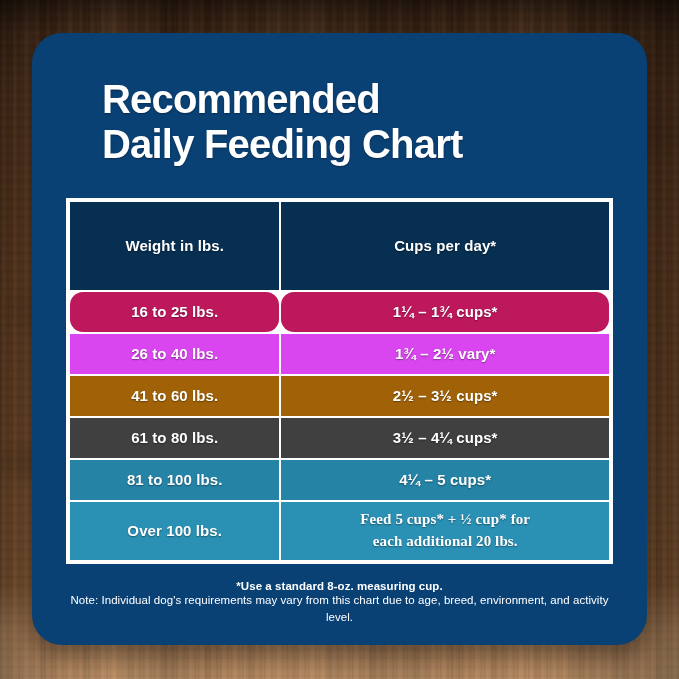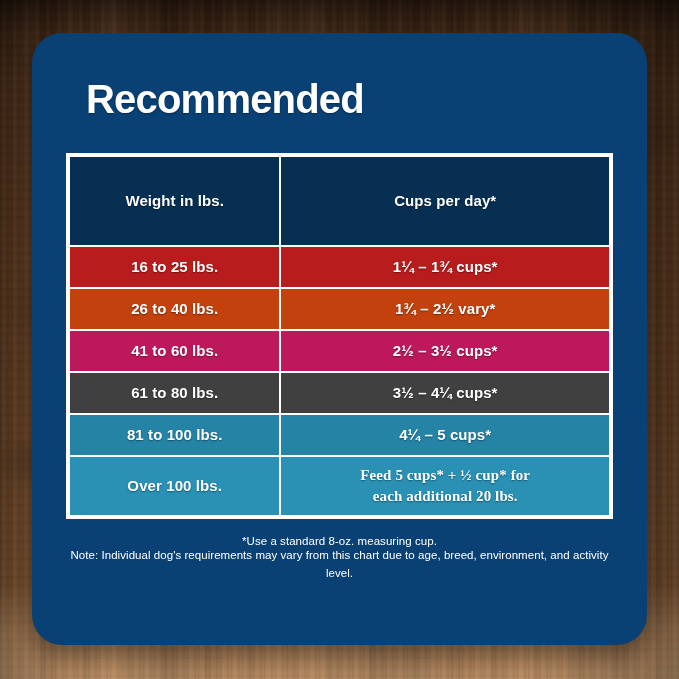--- a/index.html
+++ b/index.html
@@ -78,21 +78,21 @@
     height: 612px;
     background: #0a4175;
     border-radius: 30px;
     box-shadow: 0 10px 26px rgba(0,0,0,0.42);
     overflow: hidden;
     z-index: 2;
   }
 
   
   #chart-title {
-    margin: 44px 0 0 0;
+    margin: 44px 0 0 16px;
     padding: 0 54px;
     color: #ffffff;
     font-size: 40px;
     line-height: 1.12;
     font-weight: 700;
     letter-spacing: -0.8px;
     text-shadow: 0 1px 2px rgba(0,0,0,0.35);
   }
   #chart-title .title-line { display: block; }
 
@@ -123,57 +123,58 @@
     height: 88px;
     font-size: 19px;
     letter-spacing: 0.15px;
     background: #072f52;
   }
 
   .data-row td { height: 40px; }
   .data-row .cell-cups { font-weight: 700; }
 
   .row-grad-1 td { background: #0d3f63; }
-  .row-grad-2 td { background: #b91c1c; }
-  .row-grad-3 td { background: #c2410c; }
-  .row-grad-4 td { background: #be185d; }
+  .row-grad-2 td { background: #be185d; border-radius: 13px; }
+  .row-grad-3 td { background: #d946ef; }
+  .row-grad-4 td { background: #a16207; }
   .row-grad-5 td { background: #404040; }
   .row-grad-6 td { background: #2583a6; }
   .row-grad-7 td { background: #2a90b4; height: 58px; }
 
   .cups-multiline { line-height: 1.42; font-family: Liberation Serif, serif; }
 
   
   #footnotes {
     margin: 16px 0 0 0;
     padding: 0 26px;
     text-align: center;
     color: #ffffff;
   }
   #footnote-cup {
     font-size: 11.5px;
-    font-weight: 400;
+    font-weight: 700;
     letter-spacing: 0.05px;
   }
   .footnote-note {
     font-size: 11.5px;
     font-weight: 400;
     letter-spacing: 0.05px;
     line-height: 1.55;
   }
 </style>
 </head>
 <body>
 
 <div id="wood-backdrop"></div>
 
 <div id="chart-card">
 
   <h1 id="chart-title">
     <span class="title-line">Recommended</span>
+    <span class="title-line">Daily Feeding Chart</span>
   </h1>
 
   <div id="feeding-table-wrap">
     <table id="feeding-table">
       <colgroup>
         <col class="col-weight">
         <col class="col-cups">
       </colgroup>
       <tbody>
         <tr class="header-row">

